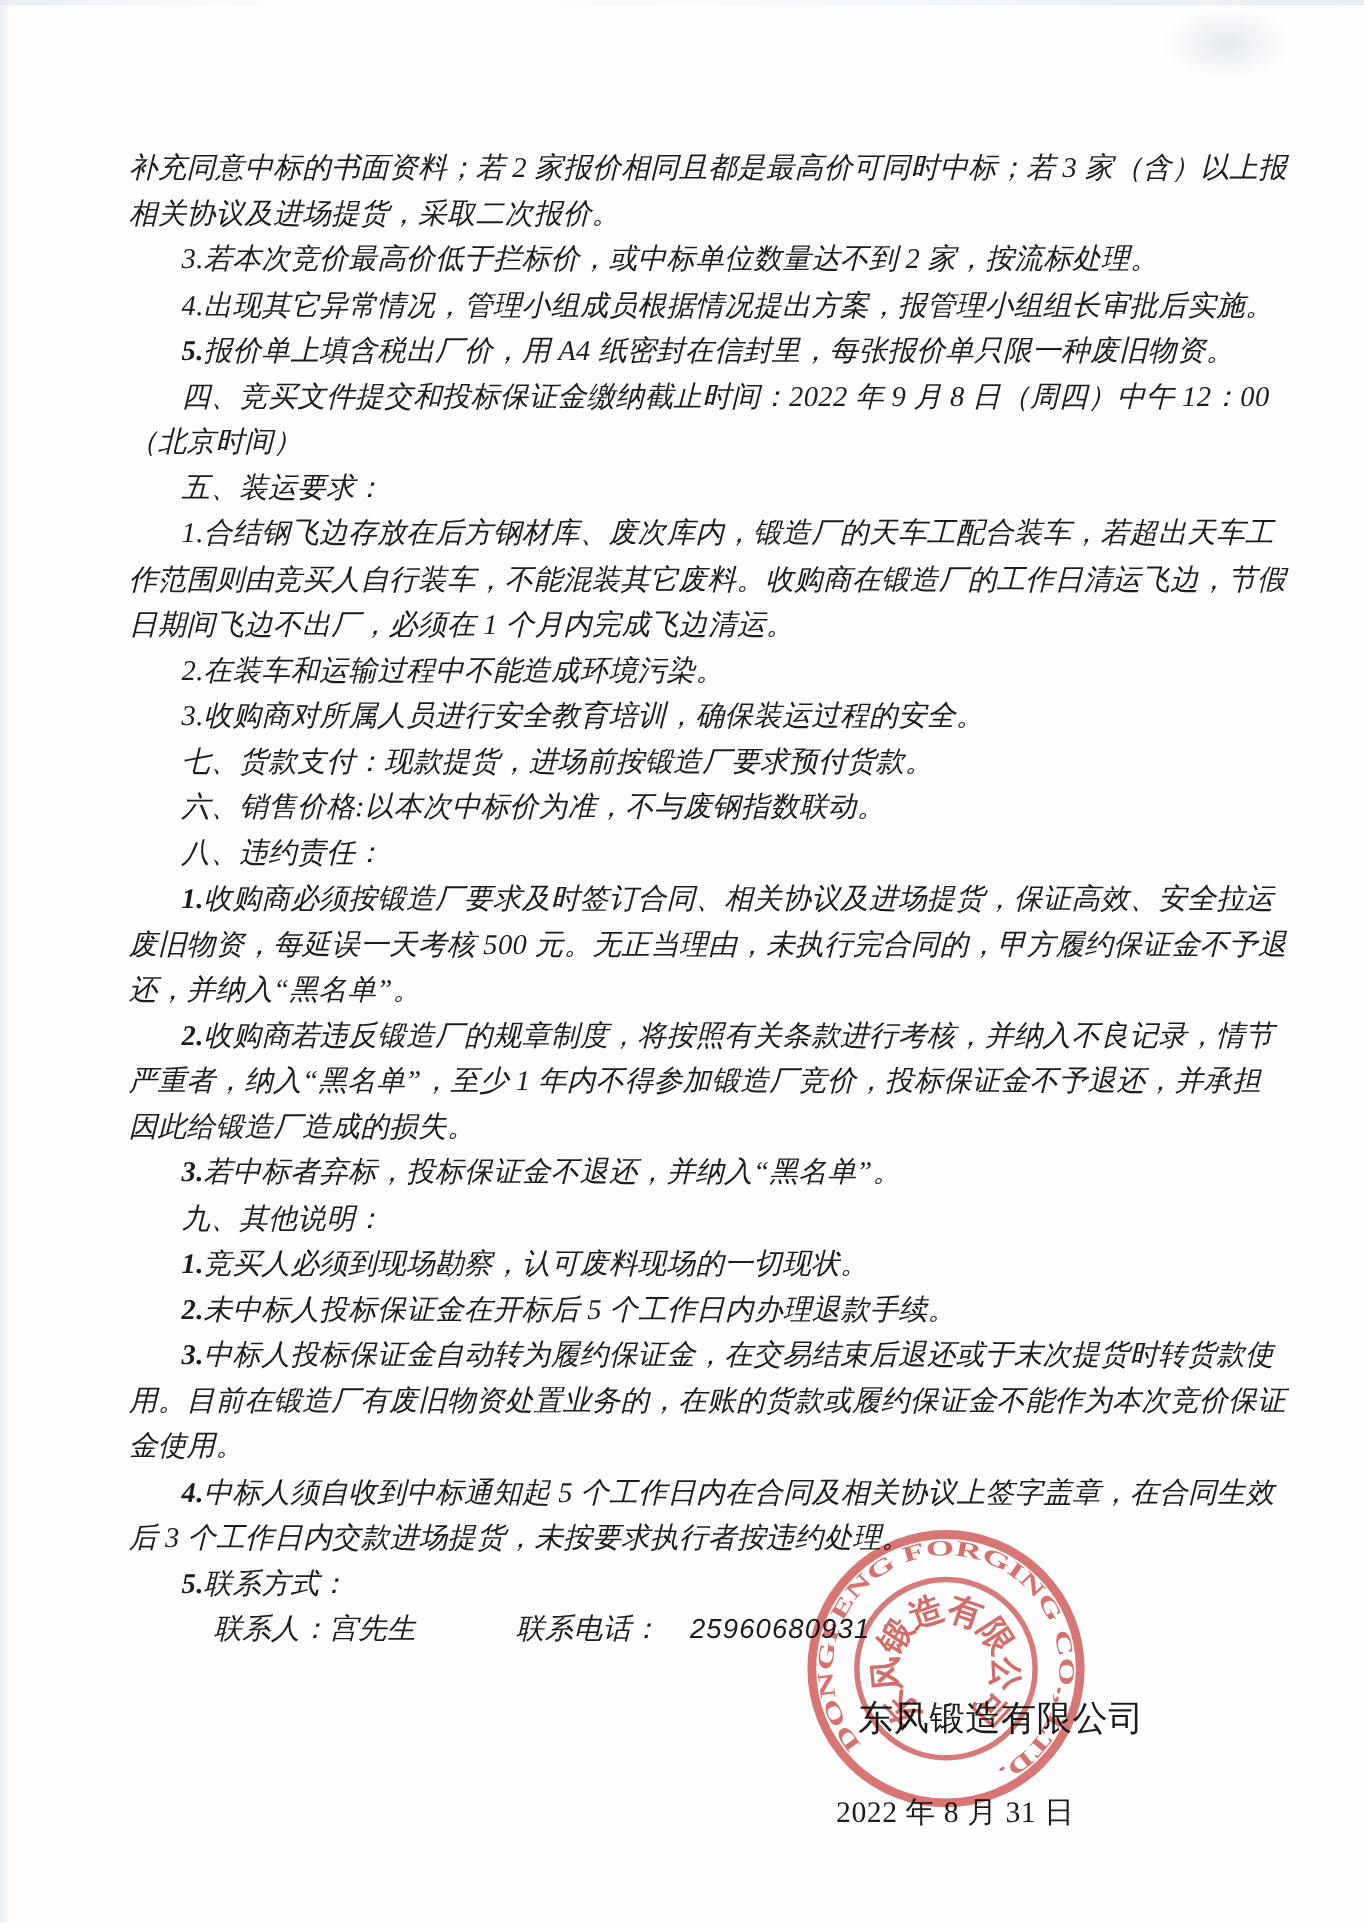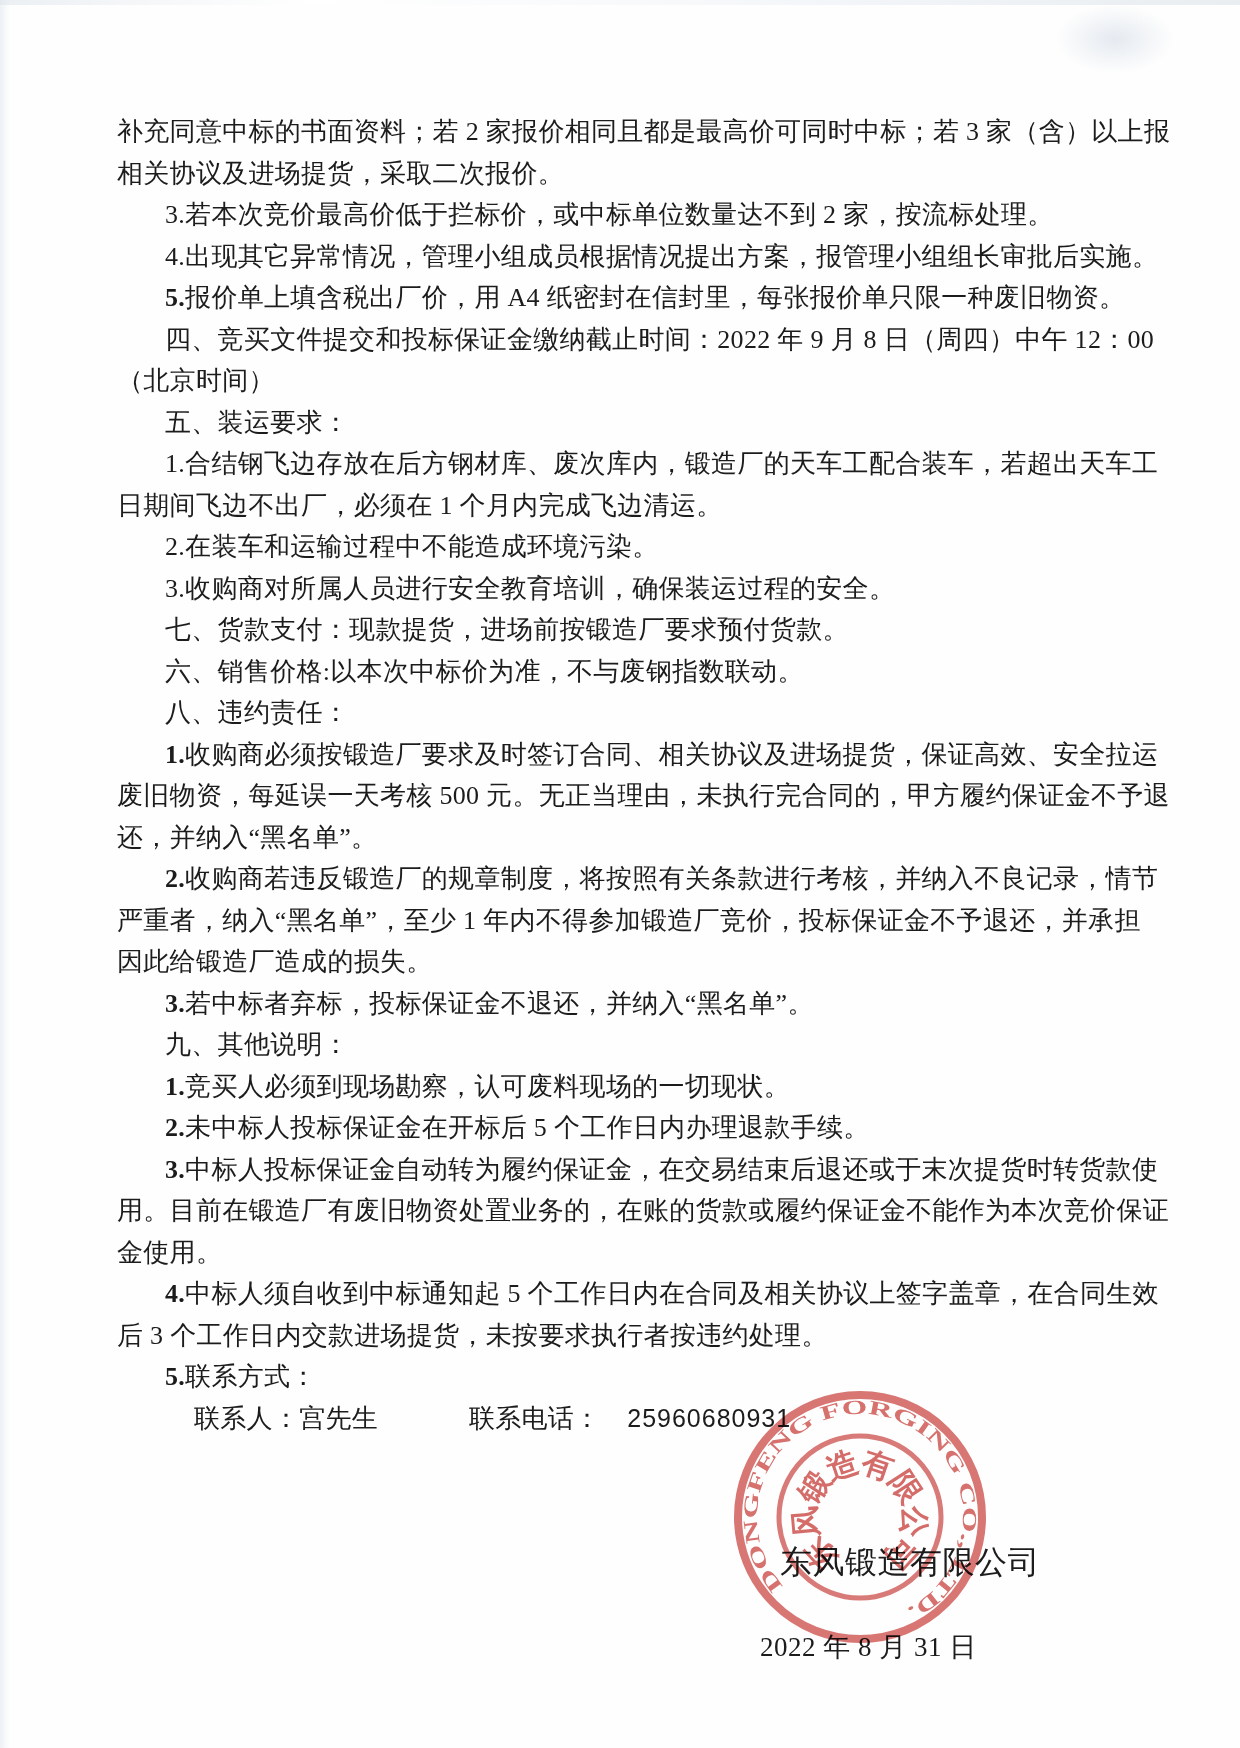--- a/index.html
+++ b/index.html
@@ -9,22 +9,22 @@
     font-family:"Liberation Serif","DejaVu Serif",serif;
   }
   .scan-edge-top { position:absolute; left:0; top:0; width:1240px; height:5px;
     background:linear-gradient(90deg,#e9edf1,#ffffff 25%,#f2f5f8 65%,#e6eaee); opacity:.85; }
   .scan-smudge-tr { position:absolute; left:1055px; top:4px; width:120px; height:70px;
     background:radial-gradient(ellipse at center, rgba(198,209,223,.45), rgba(255,255,255,0) 70%); }
   .scan-edge-left { position:absolute; left:0; top:0; width:10px; height:1748px;
     background:linear-gradient(90deg, rgba(220,228,236,.5), rgba(255,255,255,0)); }
 
   .doc {
-    position:absolute; left:117px; top:111px; width:1060px;
-    font-size:26px; line-height:41.5px; letter-spacing:.3px;
+    position:absolute; left:117px; top:132px; width:1060px;
+    font-size:26px; line-height:41.5px; letter-spacing:.3px;font-style:italic;
   }
   .line { white-space:nowrap; }
   .line.indent { text-indent:48px; }
   .line b { font-weight:bold; }
 
   .contact-line { white-space:nowrap; padding-left:77px; }
   .contact-line .phone-label { margin-left:84px;text-align:right; }
   .contact-line .phone {
     margin-left:20px; font-family:"Liberation Sans","DejaVu Sans",sans-serif;
     font-size:25px; letter-spacing:1px;
@@ -54,20 +54,21 @@
     <div>
         <div class="line"><span>补充同意中标的书面资料；若 2 家报价相同且都是最高价可同时中标；若 3 家（含）以上报</span></div>
         <div class="line"><span>相关协议及进场提货，采取二次报价。</span></div>
         <div class="line indent"><span>3.若本次竞价最高价低于拦标价，或中标单位数量达不到 2 家，按流标处理。</span></div>
         <div class="line indent"><span>4.出现其它异常情况，管理小组成员根据情况提出方案，报管理小组组长审批后实施。</span></div>
         <div class="line indent"><b>5.</b><span>报价单上填含税出厂价，用 A4 纸密封在信封里，每张报价单只限一种废旧物资。</span></div>
         <div class="line indent"><span>四、竞买文件提交和投标保证金缴纳截止时间：2022 年 9 月 8 日（周四）中午 12：00</span></div>
         <div class="line"><span>（北京时间）</span></div>
         <div class="line indent"><span>五、装运要求：</span></div>
         <div class="line indent"><span>1.合结钢飞边存放在后方钢材库、废次库内，锻造厂的天车工配合装车，若超出天车工</span></div>
+        <div class="line"><span>作范围则由竞买人自行装车，不能混装其它废料。收购商在锻造厂的工作日清运飞边，节假</span></div>
         <div class="line"><span>日期间飞边不出厂，必须在 1 个月内完成飞边清运。</span></div>
         <div class="line indent"><span>2.在装车和运输过程中不能造成环境污染。</span></div>
         <div class="line indent"><span>3.收购商对所属人员进行安全教育培训，确保装运过程的安全。</span></div>
         <div class="line indent"><span>七、货款支付：现款提货，进场前按锻造厂要求预付货款。</span></div>
         <div class="line indent"><span>六、销售价格:以本次中标价为准，不与废钢指数联动。</span></div>
         <div class="line indent"><span>八、违约责任：</span></div>
         <div class="line indent"><b>1.</b><span>收购商必须按锻造厂要求及时签订合同、相关协议及进场提货，保证高效、安全拉运</span></div>
         <div class="line"><span>废旧物资，每延误一天考核 500 元。无正当理由，未执行完合同的，甲方履约保证金不予退</span></div>
         <div class="line"><span>还，并纳入“黑名单”。</span></div>
         <div class="line indent"><b>2.</b><span>收购商若违反锻造厂的规章制度，将按照有关条款进行考核，并纳入不良记录，情节</span></div>

